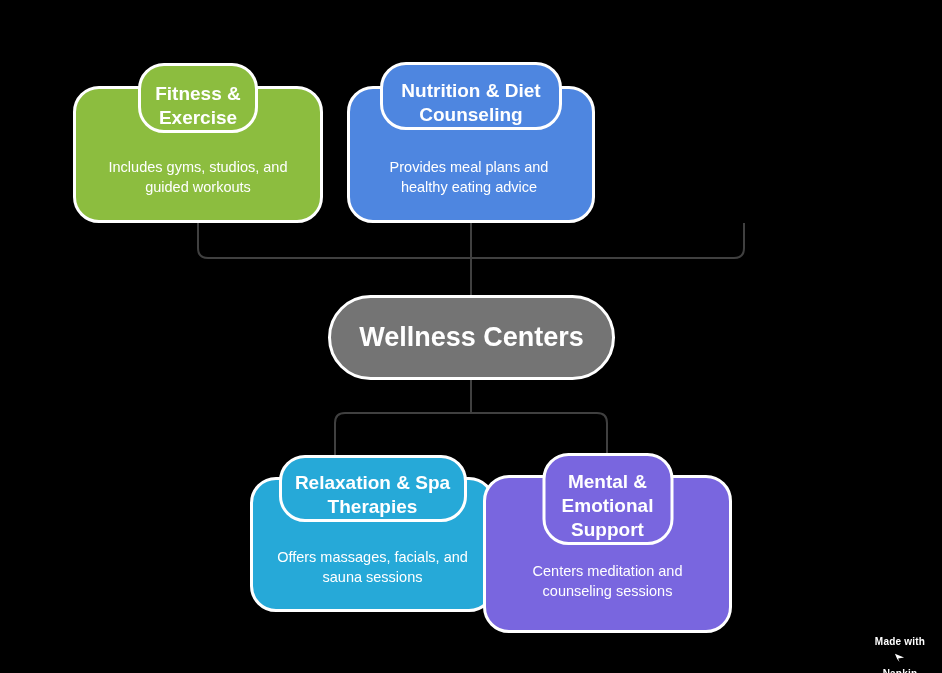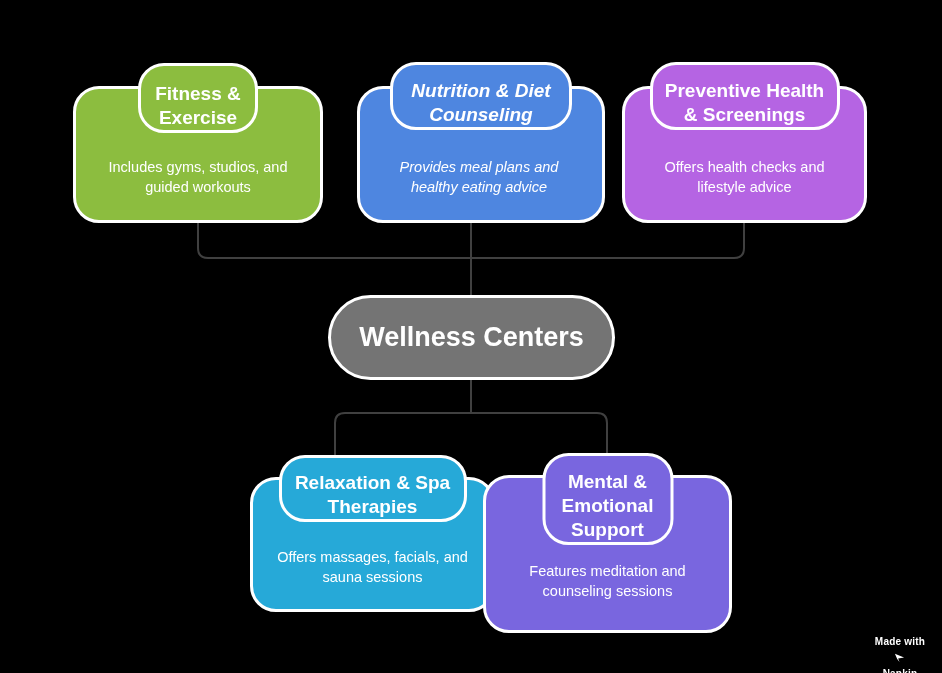--- a/index.html
+++ b/index.html
@@ -58,21 +58,21 @@
     color: var(--color-text, #fff);
   }
   .body-text {
     font-size: 14.5px;
     line-height: 1.38;
     font-weight: 400;
   }
   
   .node-fitness    { --c: var(--color-fitness);    left: 73px;  top: 86px;  width: 250px; height: 137px; padding: 45px 26px 0 26px; }
   .node-fitness .badge    { top: -26px; width: 120px; height: 70px; }
-  .node-nutrition  { --c: var(--color-nutrition);  left: 357px; top: 86px;  width: 248px; height: 137px; padding: 44px 26px 0 22px; font-style: italic; }
+  .node-nutrition  { --c: var(--color-nutrition);  left: 347px; top: 86px;  width: 248px; height: 137px; padding: 44px 26px 0 22px; }
   .node-nutrition .badge  { top: -27px; width: 182px; height: 68px; }
   .node-preventive { --c: var(--color-preventive); left: 622px; top: 86px;  width: 245px; height: 137px; padding: 44px 26px 0 26px; }
   .node-preventive .badge { top: -27px; width: 190px; height: 68px; }
   .node-relaxation { --c: var(--color-relaxation); left: 210px; top: 477px; width: 245px; height: 135px; padding: 44px 18px 0 18px; margin-left: 40px; }
   .node-relaxation .badge { top: -25px; width: 188px; height: 67px; }
   .node-mental     { --c: var(--color-mental);     left: 483px; top: 475px; width: 249px; height: 158px; padding: 70px 32px 16px 32px; }
   .node-mental .badge     { top: -25px; width: 131px; height: 92px; }
   .node-center {
     --c: var(--color-center);
     left: 328px; top: 295px; width: 287px; height: 85px;
@@ -117,43 +117,37 @@
     <div class="body-text">Includes gyms, studios, and guided workouts</div>
   </div>
 
   <div class="node node-nutrition">
     <div class="badge">
       <span>Nutrition &amp; Diet Counseling</span>
     </div>
     <div class="body-text">Provides meal plans and healthy eating advice</div>
   </div>
 
-  <div class="node node-preventive">
-    <div class="badge">
-      <span>Preventive Health &amp; Screenings</span>
-    </div>
-    <div class="body-text">Offers health checks and lifestyle advice</div>
-  </div>
 
   <div class="node node-center">
     <span>Wellness Centers</span>
   </div>
 
   <div class="node node-relaxation">
     <div class="badge">
       <span>Relaxation &amp; Spa Therapies</span>
     </div>
     <div class="body-text">Offers massages, facials, and sauna sessions</div>
   </div>
 
   <div class="node node-mental">
     <div class="badge">
       <span>Mental &amp; Emotional Support</span>
     </div>
-    <div class="body-text">Features meditation and counseling sessions</div>
+    <div class="body-text">Centers meditation and counseling sessions</div>
   </div>
 
   <div class="watermark">
     <span>Made with</span>
     <svg class="quill" width="11" height="11" viewBox="0 0 12 12">
       <path d="M1 2 L11 6 L4.5 7.2 L6 11 L3.5 7.6 L1 2 Z" fill="#ffffff"></path>
     </svg>
     <span>Napkin</span>
   </div>
 

